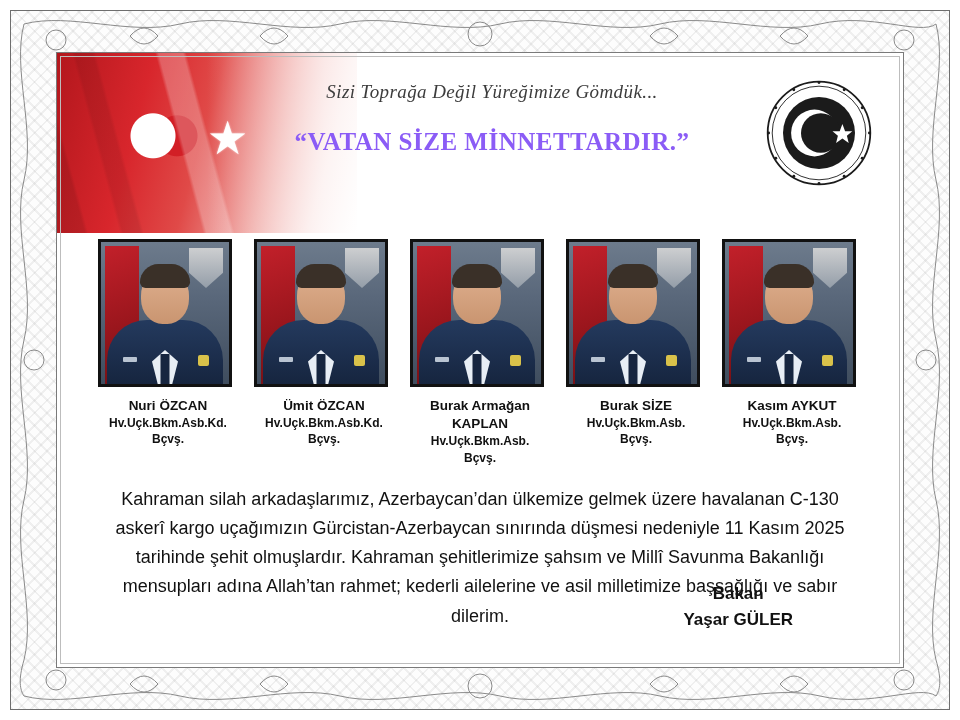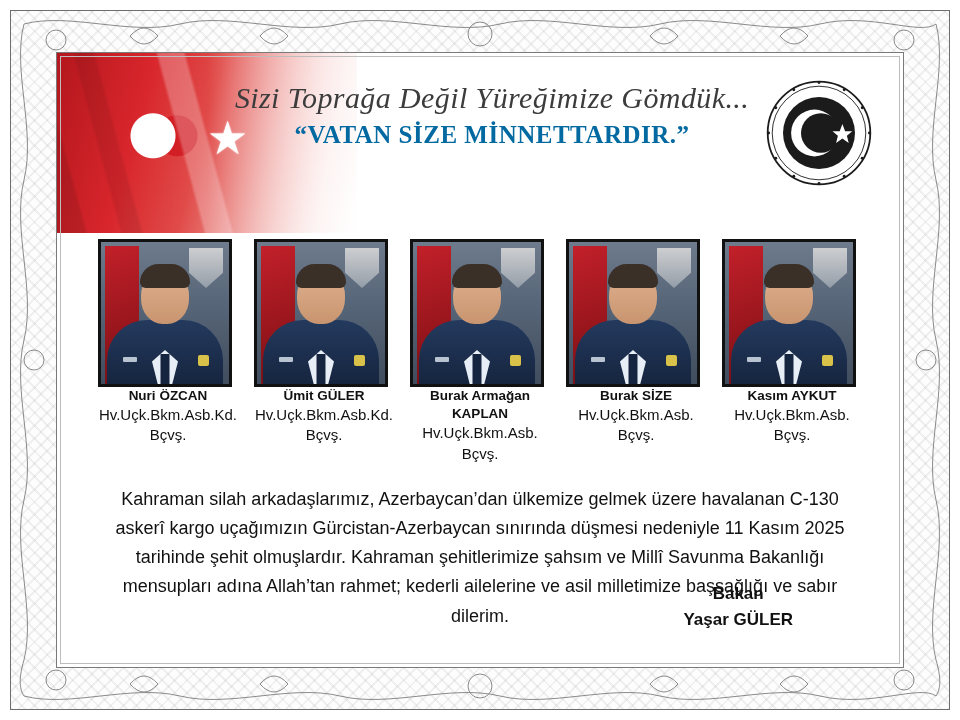--- a/index.html
+++ b/index.html
@@ -67,30 +67,30 @@
       linear-gradient(75deg, rgba(0,0,0,.10) 0 8%, rgba(255,255,255,0) 9% 18%, rgba(0,0,0,.08) 19% 24%, rgba(255,255,255,0) 25% 42%, rgba(255,255,255,.25) 43% 50%, rgba(255,255,255,0) 51% 100%);
   }
 
   .headline{
     position:absolute;left:170px;top:28px;width:530px;
     text-align:center;
   }
   .headline .l1{
     font-family:"Liberation Serif", serif;
     font-style:italic;
-    font-size:30px;
+    font-size:19px;
     color:#3c3c3c;
     letter-spacing:.4px;
   }
   .headline .l2{
-    margin-top:6px;
+    margin-top:25px;
     font-family:"Liberation Serif", serif;
     font-size:25px;
     font-weight:bold;
-    color:#0369a1;
+    color:#8b5cf6;
     letter-spacing:.5px;
   }
 
   
   .emblem{
     position:absolute;right:30px;top:26px;
     width:108px;height:108px;
   }
 
   
@@ -148,27 +148,28 @@
   }
   .ph-badge{
     position:absolute;right:20px;bottom:18px;width:11px;height:11px;
     background:#d9c24a;border-radius:2px;
   }
   .ph-badge2{
     position:absolute;left:22px;bottom:22px;width:14px;height:5px;
     background:#b9c4d2;border-radius:1px;
   }
   .caption{
+    margin-top:10px;
     text-align:center;
     font-size:13.5px;
     color:#111;
     line-height:1.35;
   }
   .caption .nm{font-weight:bold;}
-  .caption .rk{font-weight:normal;font-size:15px;}
+  .caption .rk{font-weight:bold;font-size:12px;}
 
   
   .bodytext{
     position:absolute;left:58px;right:58px;top:432px;
     text-align:center;
     font-size:18px;
     line-height:1.62;
     color:#111;
   }
   .signature{
@@ -278,21 +279,21 @@
             <div class="ph-crest"></div>
           <div class="ph-body"></div>
             <div class="ph-head"></div>
             <div class="ph-hair"></div>
           <div class="ph-shirt"></div>
             <div class="ph-tie"></div>
             <div class="ph-badge"></div>
             <div class="ph-badge2"></div>
         </div>
         <div class="caption">
-          <div class="nm">Ümit GÜLER</div>
+          <div class="nm">Ümit ÖZCAN</div>
           <div class="rk">Hv.Uçk.Bkm.Asb.Kd.</div>
           <div class="rk">Bçvş.</div>
         </div>
       </div>
 
       <div class="card">
         <div class="photo">
           <div class="ph-bg"></div>
             <div class="ph-flag"></div>
             <div class="ph-crest"></div>

